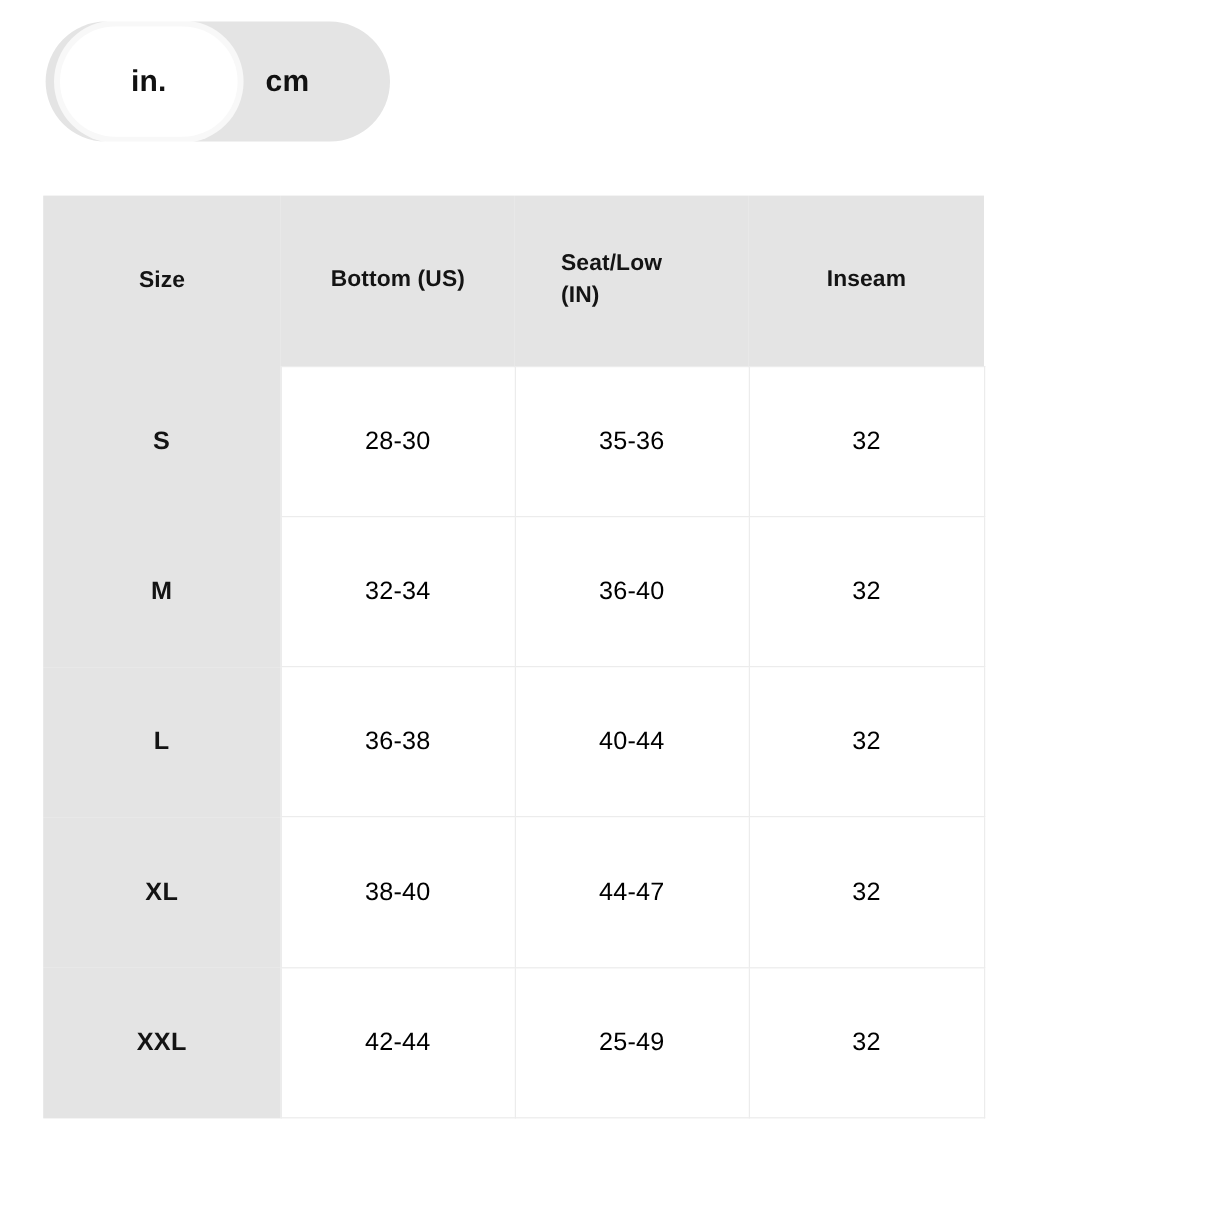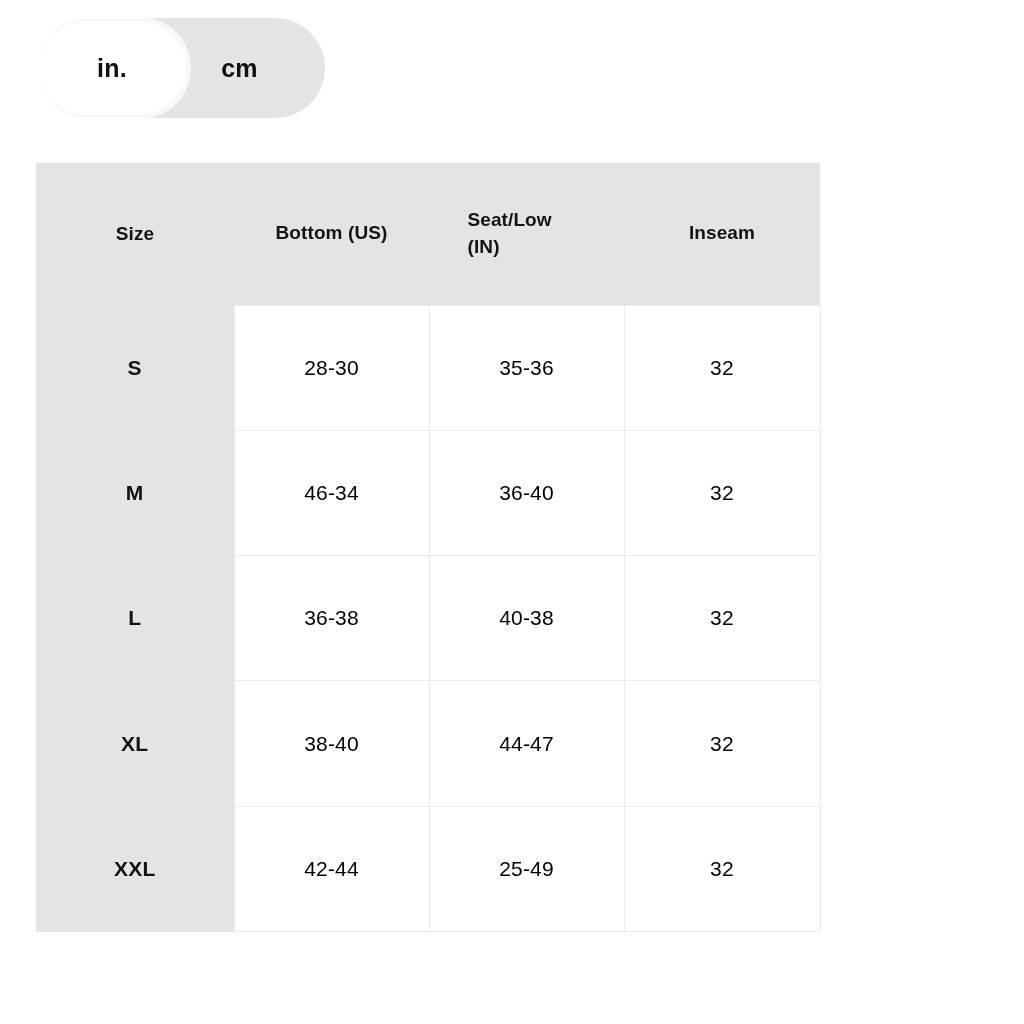--- a/index.html
+++ b/index.html
@@ -41,21 +41,21 @@
     align-items: center;
     justify-content: center;
     font-size: 25px;
     font-weight: bold;
     letter-spacing: 0.2px;
     color: #111111;
     user-select: none;
     box-sizing: border-box;
   }
   .unit-option.active {
-    left: 0;
+    left: 12px;
     width: 148px;
     height: 92px;
     top: 4px;
     background: #ffffff;
     border-radius: 46px;
     box-shadow: 0 0 0 5px rgba(255,255,255,0.72);
     z-index: 2;
   }
   .unit-option.inactive {
     left: 136px;
@@ -166,28 +166,28 @@
       </thead>
       <tbody id="size-table-body">
       <tr>
             <td class="size-cell">S</td>
             <td>28-30</td>
             <td>35-36</td>
             <td>32</td>
           </tr>
           <tr>
             <td class="size-cell">M</td>
-            <td>46-34</td>
+            <td>32-34</td>
             <td>36-40</td>
             <td>32</td>
           </tr>
           <tr>
             <td class="size-cell">L</td>
             <td>36-38</td>
-            <td>40-38</td>
+            <td>40-44</td>
             <td>32</td>
           </tr>
           <tr>
             <td class="size-cell">XL</td>
             <td>38-40</td>
             <td>44-47</td>
             <td>32</td>
           </tr>
           <tr>
             <td class="size-cell">XXL</td>

